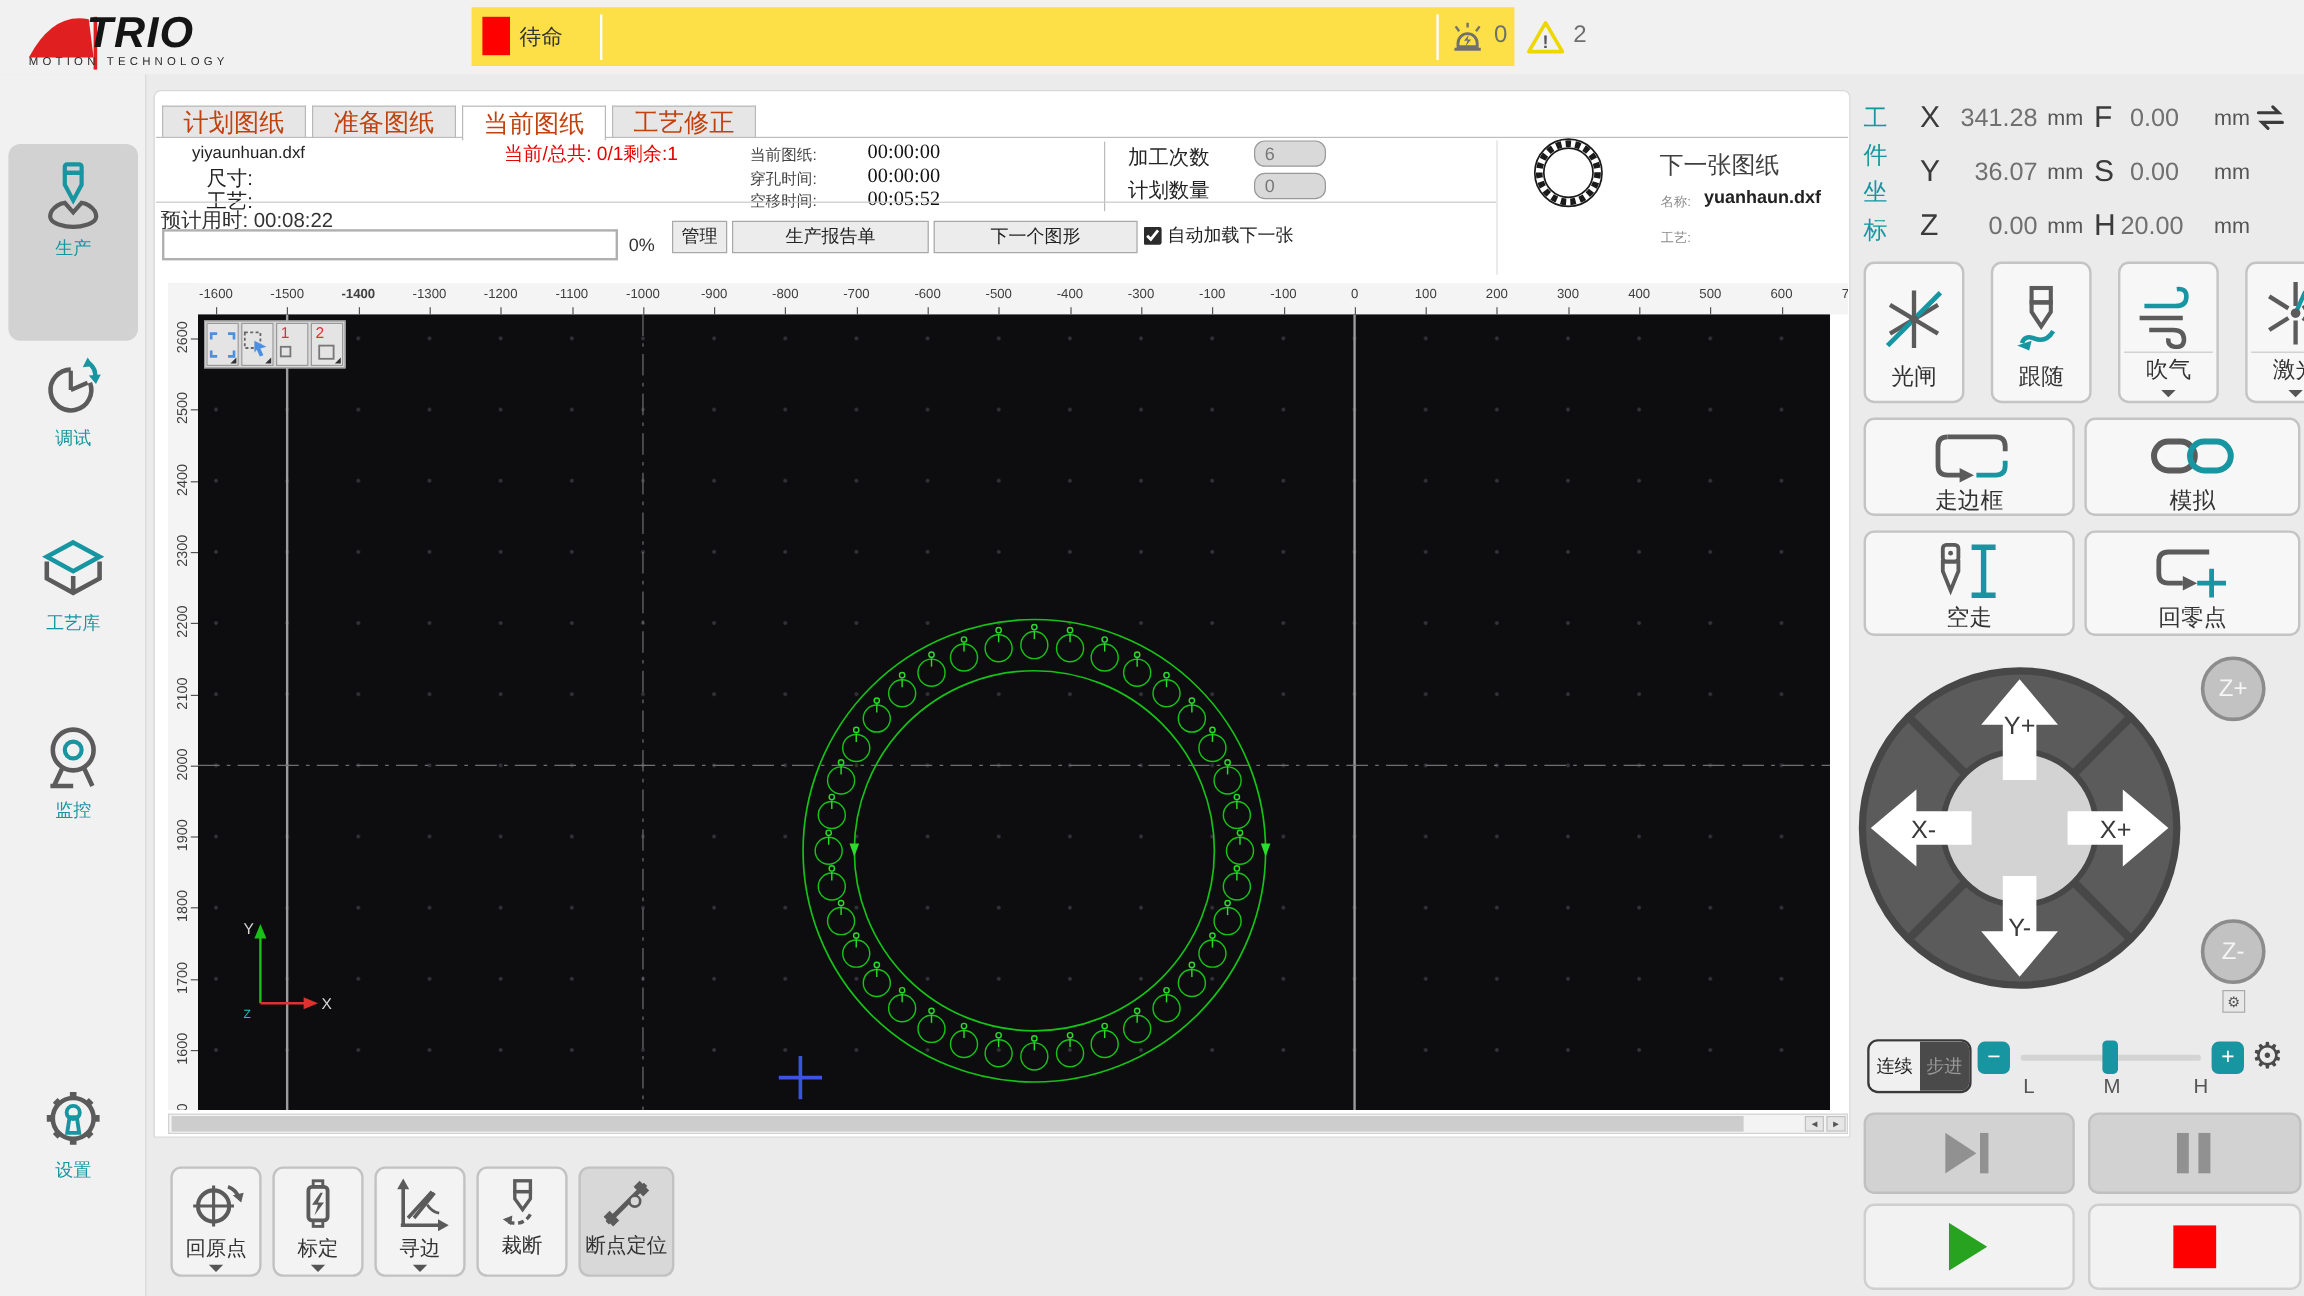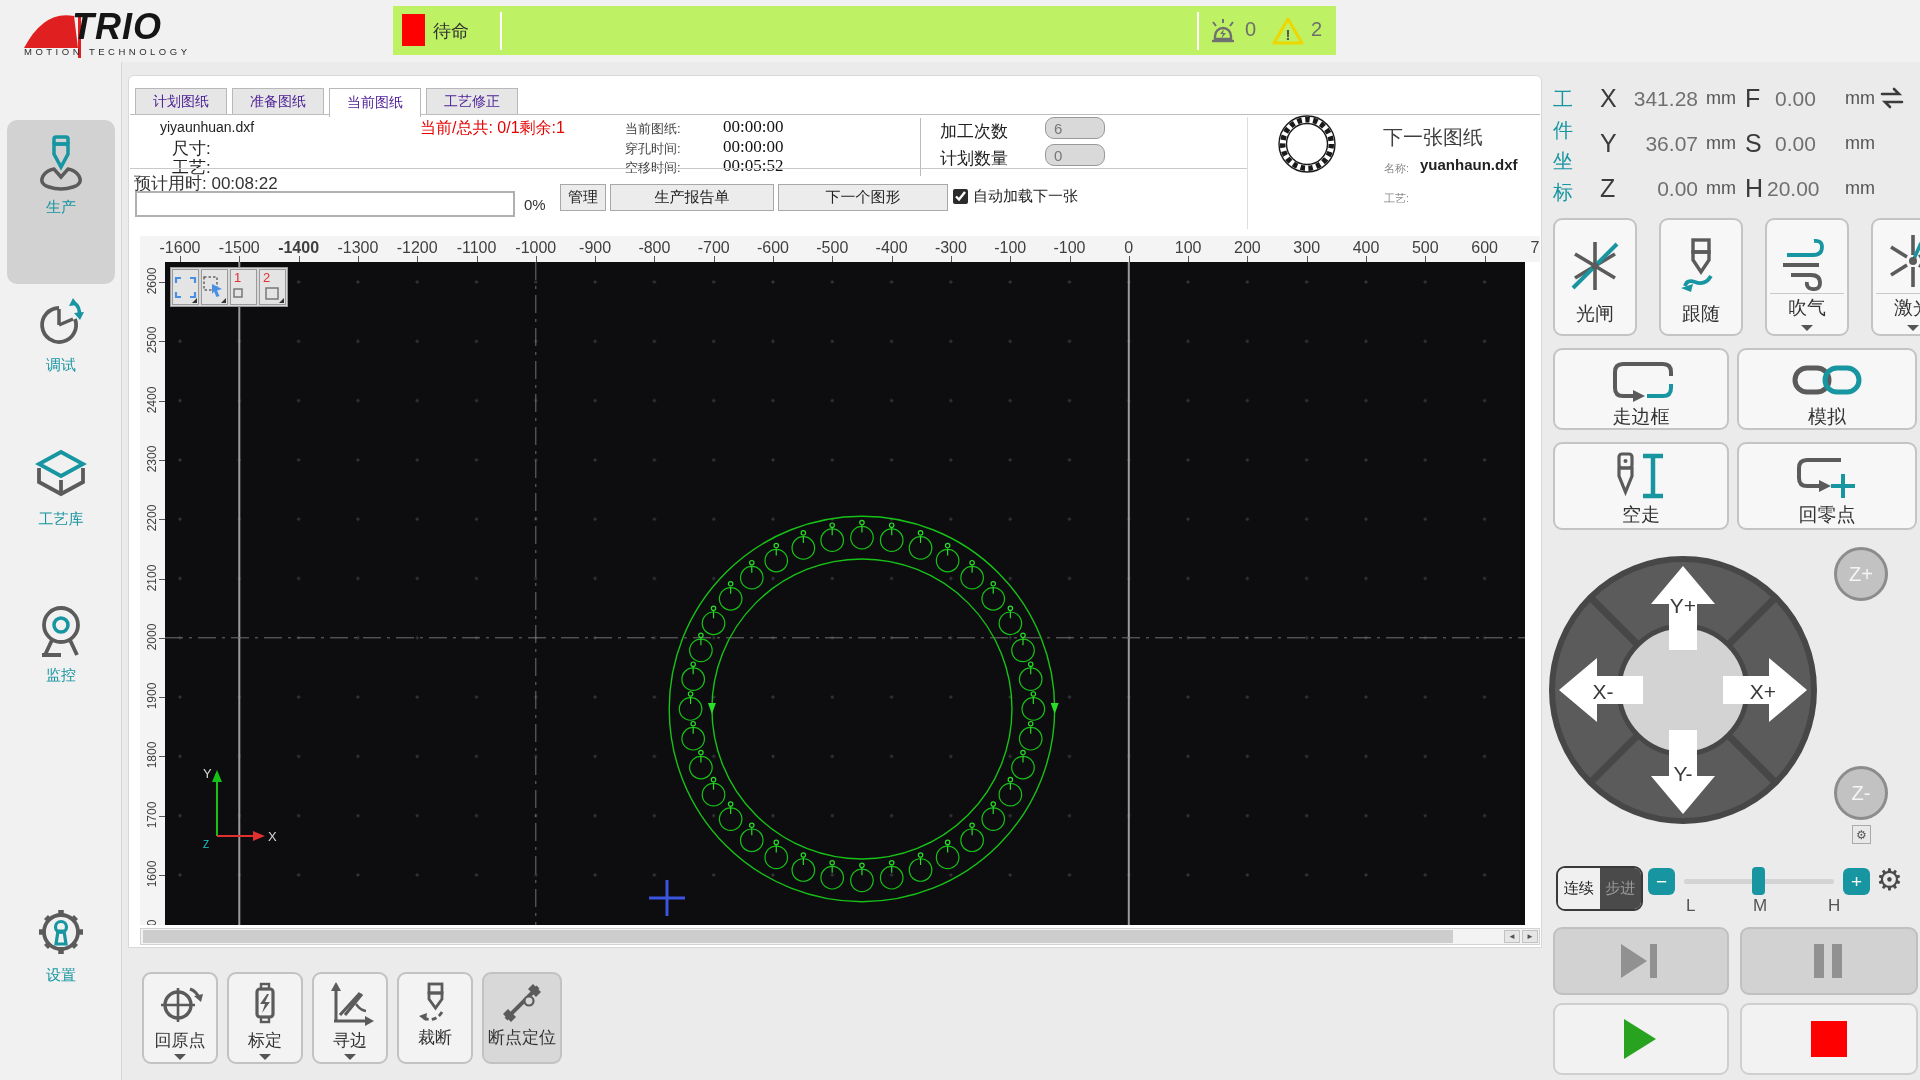--- a/index.html
+++ b/index.html
@@ -6,36 +6,36 @@
   html,body { width:1920px; height:1080px; overflow:hidden; }
   body { background:#ebebeb; font-family:"Liberation Sans",sans-serif; position:relative; color:#333; }
   .abs { position:absolute; }
 
   
   #header { position:absolute; left:0; top:0; width:1920px; height:62px; background:#f1f1f1; }
   #logo { position:absolute; left:22px; top:4px; width:180px; height:56px; }
   #logo-text { position:absolute; left:50px; top:2px; font-size:36px; font-weight:bold; font-style:italic; color:#151515; letter-spacing:1px; }
   #logo-sub { position:absolute; left:2px; top:42px; font-size:9.5px; letter-spacing:3.5px; color:#2b2b2b; white-space:nowrap; }
   #logo-redline { position:absolute; left:56px; top:10px; width:3px; height:44px; background:#e02020; }
-  #statusbar { position:absolute; left:393px; top:6px; width:943px; height:49px; background:#bef264; }
+  #statusbar { position:absolute; left:393px; top:6px; width:869px; height:49px; background:#fde047; }
   #status-square { position:absolute; left:9px; top:8px; width:23px; height:32px; background:#fe0000; }
   #status-text { position:absolute; left:40px; top:13px; font-size:18px; color:#333; }
   .vdiv { position:absolute; top:6px; width:2px; height:38px; background:#fdfdfd; }
   #alarm-count,#warn-count { position:absolute; top:12px; font-size:20px; color:#6e6e6e; }
 
   
   #sidebar { position:absolute; left:0; top:62px; width:122px; height:1018px; background:#f1f1f1; border-right:1px solid #d6d6d6; }
   .side-item { position:absolute; left:0; width:122px; text-align:center; cursor:pointer; }
   .side-item .slabel { font-size:15px; color:#1795a0; margin-top:2px; }
   #side-active-bg { position:absolute; left:7px; top:58px; width:108px; height:164px; background:#d2d2d2; border-radius:10px; }
 
   
   #main-card { position:absolute; left:128px; top:75px; width:1414px; height:873px; background:#ffffff; border:1px solid #d8d8d8; border-radius:6px 6px 0 0; }
   #tabs { position:absolute; left:135px; top:88px; height:27px; display:flex; gap:5px; }
-  .tab { height:27px; padding:0 17px; display:flex; align-items:center; font-size:14px; color:#4c1d95; background:#e6e6e6; border:1px solid #b8b8b8; border-bottom:none; cursor:pointer; }
+  .tab { height:27px; padding:0 17px; display:flex; align-items:center; font-size:21px; color:#c2410c; background:#e6e6e6; border:1px solid #b8b8b8; border-bottom:none; cursor:pointer; }
   .tab.active { background:#ffffff; position:relative; z-index:3; height:29px; }
   #tabline { position:absolute; left:130px; top:114px; width:1410px; height:1px; background:#bdbdbd; }
 
   
   #job-file { position:absolute; left:160px; top:119px; font-size:14px; color:#222; }
   #job-size { position:absolute; left:172px; top:137px; font-size:17px; color:#222; }
   #job-proc { position:absolute; left:172px; top:156px; font-size:17px; color:#222; }
   #job-counter { position:absolute; left:420px; top:118px; font-size:16px; color:#e60000; }
   .time-row { position:absolute; left:625px; width:300px; }
   .time-label { position:absolute; left:0; top:3px; font-size:13px; color:#444; }
@@ -54,21 +54,21 @@
   #autoload-wrap label { font-size:15px; color:#222; }
   
   #next-title { position:absolute; left:1383px; top:124px; font-size:20px; color:#3f3f3f; }
   #next-name-label { position:absolute; left:1384px; top:161px; font-size:11px; color:#8a8a8a; }
   #next-name { position:absolute; left:1420px; top:156px; font-size:15px; font-weight:bold; color:#222; }
   #next-proc-label { position:absolute; left:1384px; top:191px; font-size:11px; color:#8a8a8a; }
 
   
   #ruler-corner { position:absolute; left:140px; top:236px; width:25px; height:26px; background:#f4f4f4; border:1px solid #ddd; }
   #ruler-x { position:absolute; left:140px; top:236px; width:1400px; height:26px; background:#f4f4f4; overflow:hidden; }
-  .rx { position:absolute; top:3px; font-size:16px; color:#3f3f3f; transform:translateX(-50%); }
+  .rx { position:absolute; top:3px; font-size:11px; color:#3f3f3f; transform:translateX(-50%); }
   .rxt { position:absolute; bottom:0; width:1px; height:6px; background:#555; }
   #ruler-y { position:absolute; left:140px; top:262px; width:25px; height:663px; background:#f4f4f4; overflow:hidden; }
   .ry { position:absolute; left:-8px; width:40px; text-align:center; font-size:12px; color:#3f3f3f; transform:rotate(-90deg); }
   .ryt { position:absolute; right:0; width:6px; height:1px; background:#555; }
   #draw-canvas { position:absolute; left:165px; top:262px; width:1360px; height:663px; background:#0d0d0f;
      background-image:radial-gradient(circle, #33333a 1.2px, transparent 1.9px);
      background-size:59.3px 59.3px; background-position:-14.65px -9.65px; cursor:crosshair; }
   #canvas-svg { position:absolute; left:0; top:0; }
   #canvas-toolbar { position:absolute; left:5px; top:5px; display:flex; gap:2px; background:#d8d8d8; padding:1px; border:1px solid #9a9a9a; }
   .ctb { width:27px; height:36px; background:#e4e4e4; border:1px solid #9a9a9a; position:relative; cursor:pointer; }

